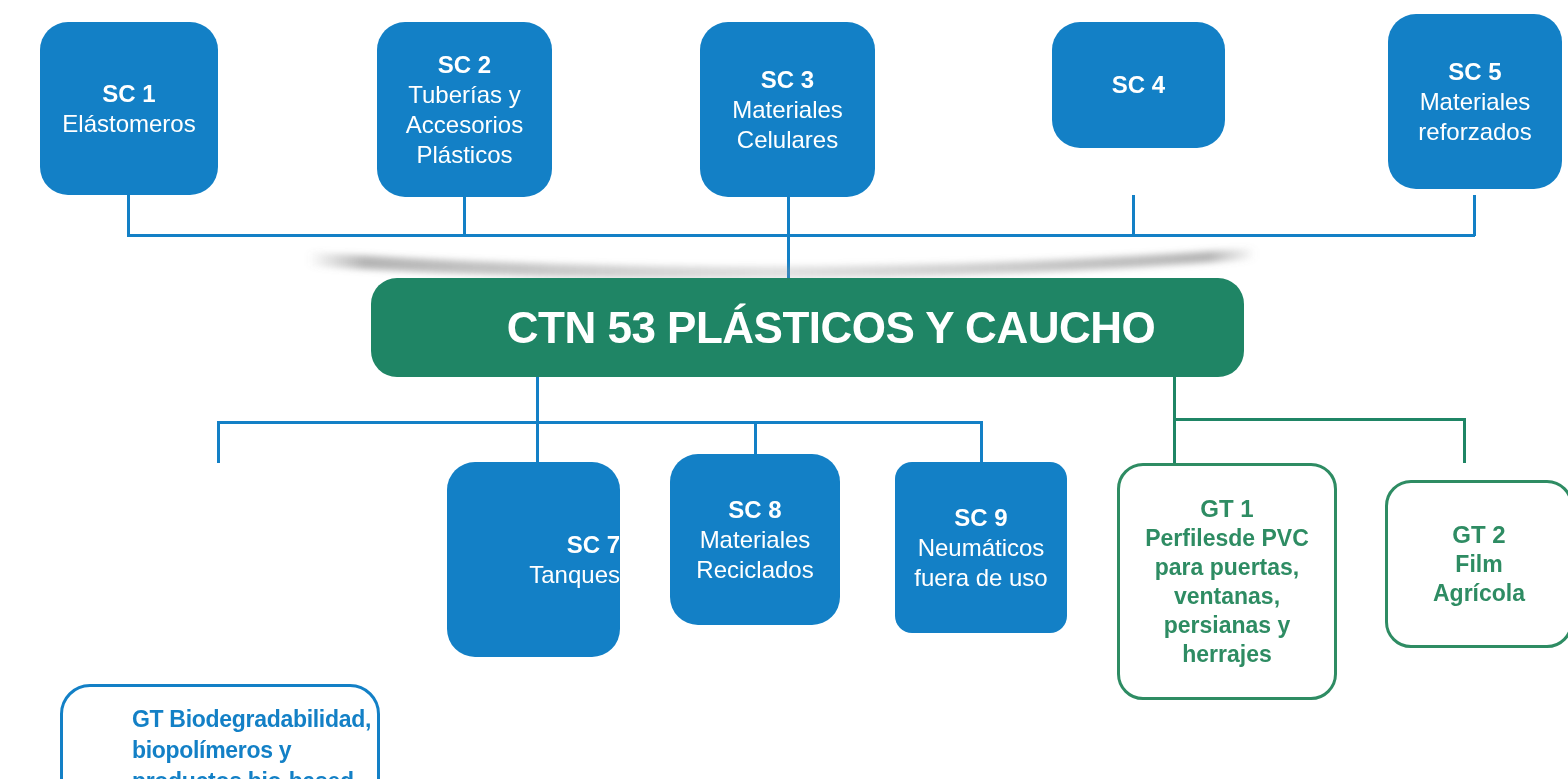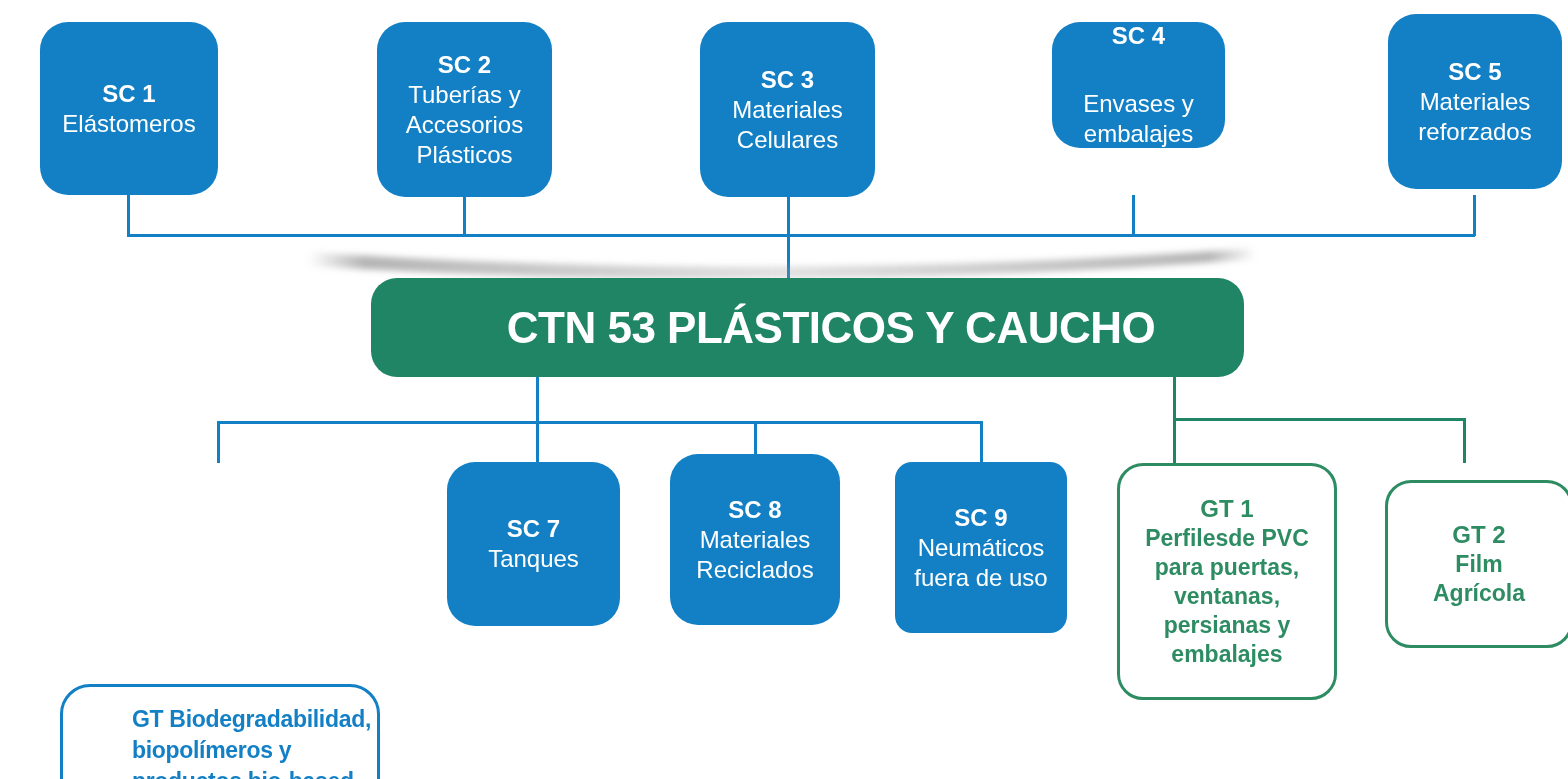--- a/index.html
+++ b/index.html
@@ -89,34 +89,32 @@
 Accesorios
 Plásticos</div>
   </div>
   <div class="node blue-fill" style="left:700px;top:22px;width:175px;height:175px;">
     <div class="code">SC 3</div>
     <div class="name">Materiales
 Celulares</div>
   </div>
   <div class="node blue-fill" style="left:1052px;top:22px;width:173px;height:126px;gap:38px;">
     <div class="code">SC 4</div>
-    <div class="name">Envases y
-embalajes</div>
   </div>
   <div class="node blue-fill" style="left:1388px;top:14px;width:174px;height:175px;">
     <div class="code">SC 5</div>
     <div class="name">Materiales
 reforzados</div>
   </div>
 
   <div class="node green-fill" style="left:371px;top:278px;width:873px;height:99px;padding-left:47px;">
     <div class="ctn-title">CTN 53 PLÁSTICOS Y CAUCHO</div>
   </div>
 
-  <div class="node blue-fill" style="left:447px;top:462px;width:173px;height:164px;">
+  <div class="node blue-fill" style="left:447px;top:462px;width:173px;height:195px;align-items:flex-end;">
     <div class="code">SC 7</div>
     <div class="name">Tanques</div>
   </div>
   <div class="node blue-fill" style="left:670px;top:454px;width:170px;height:171px;">
     <div class="code">SC 8</div>
     <div class="name">Materiales
 Reciclados</div>
   </div>
   <div class="node blue-fill" style="left:895px;top:462px;width:172px;height:171px;border-radius:17px;">
     <div class="code">SC 9</div>
@@ -129,21 +127,21 @@
 biopolímeros y
 productos bio-based</div>
   </div>
 
   <div class="node outline-green" style="left:1117px;top:463px;width:220px;height:237px;">
     <div class="code">GT 1</div>
     <div class="name small">Perfilesde PVC
 para puertas,
 ventanas,
 persianas y
-embalajes</div>
+herrajes</div>
   </div>
   <div class="node outline-green" style="left:1385px;top:480px;width:188px;height:168px;">
     <div class="code">GT 2</div>
     <div class="name small">Film
 Agrícola</div>
   </div>
 
 </div>
 
 </body></html>

